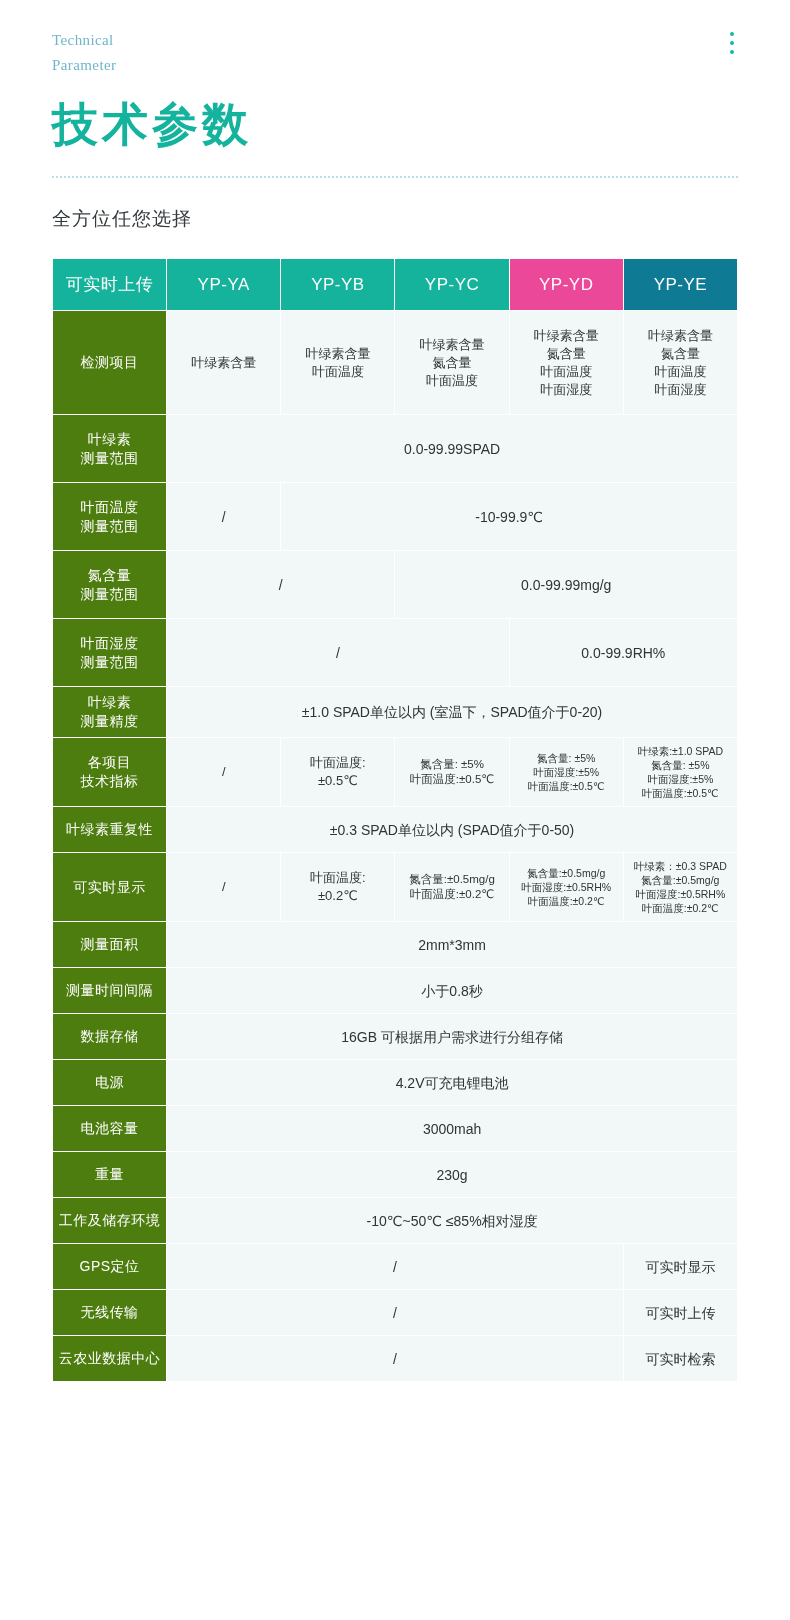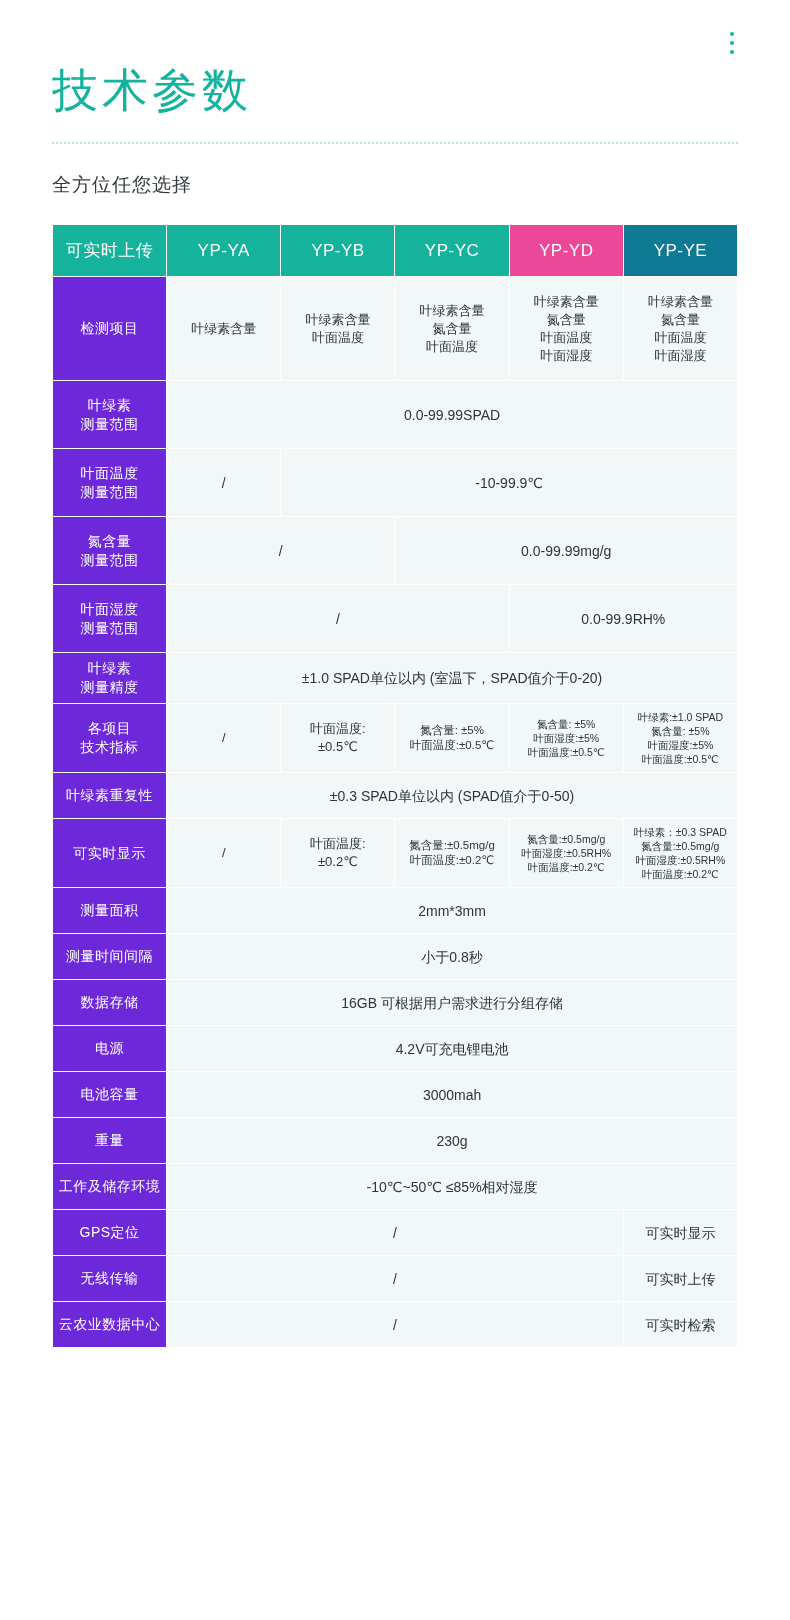--- a/index.html
+++ b/index.html
@@ -44,23 +44,23 @@
     align-items: center;
   }
   .dots-menu i {
     display: block;
     width: 4px;
     height: 4px;
     border-radius: 50%;
     background: #14b8a6;
   }
   .main-title {
-    margin-top: 32px;
+    margin-top: 16px;
     font-size: 46px;
-    font-weight: normal;
+    font-weight: bold;
     color: #14b39d;
     letter-spacing: 4px;
     line-height: 60px;
     font-family: "DejaVu Sans", "Liberation Sans", sans-serif;
   }
   .divider {
     margin-top: 22px;
     border-top: 2px dotted #b9dfe4;
     height: 0;
   }
@@ -91,21 +91,21 @@
     height: 52px;
     letter-spacing: .5px;
   }
   .thead th.dark {
     background: #ec4899;
   }
   .thead th.darker {
     background: #0f7a93;
   }
   .rowhead {
-    background: #6d28d9;
+    background: #4d7c0f;
     color: #ffffff;
     font-size: 14px;
     line-height: 19px;
     width: 130px;
     padding: 6px 2px;
     letter-spacing: .5px;
   }
   .cell {
     background: #f2f7f8;
     color: #2f3436;
@@ -130,20 +130,24 @@
   .r-sm   { height: 46px; }
   .r-row  { height: 66px; }
   .nowrap-br { white-space: pre-line; }
 </style>
 </head>
 <body>
 
 <div class="page">
 
   <div class="header">
+    <div class="eyebrow">
+      <div>Technical</div>
+      <div>Parameter</div>
+    </div>
     <div class="dots-menu">
       <i></i>
       <i></i>
       <i></i>
     </div>
     <div class="main-title">技术参数</div>
     <div class="divider"></div>
     <div class="subtitle">全方位任您选择</div>
   </div>
 

